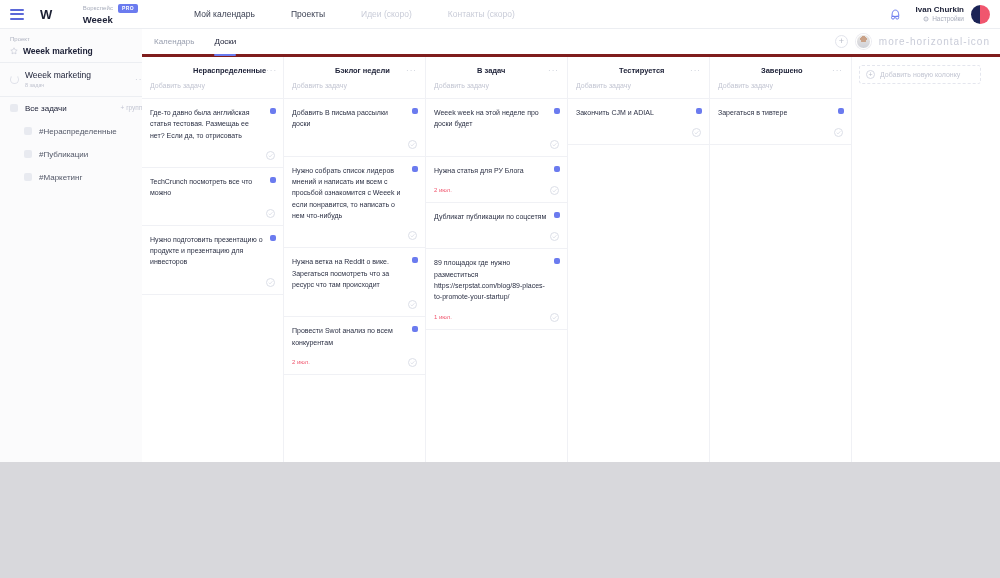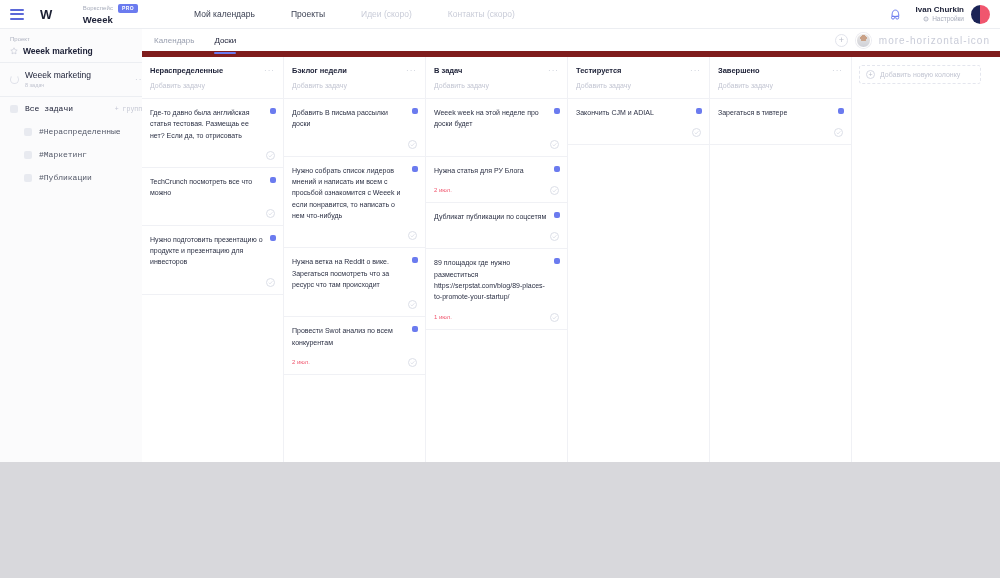--- a/index.html
+++ b/index.html
@@ -90,41 +90,41 @@
     width: 9px; height: 9px; border-radius: 50%;
     border: 1.4px solid #e0e2ea; border-top-color: transparent;
     flex: none;
   }
   .sb-item-texts { display: flex; flex-direction: column; line-height: 1.3; }
   .sb-item-name { font-size: 8.5px; color: #20243a; }
   .sb-item-sub { font-size: 5.5px; color: #bfc2ce; margin-top: 1px; }
   .sb-dots { margin-left: auto; font-size: 8px; color: #c9ccd8; letter-spacing: 1px; }
 
   .sb-row {
-    display: flex; align-items: flex-end; gap: 7px;
-    padding: 7px 10px; cursor: pointer; font-family: Liberation Mono, monospace;
+    display: flex; align-items: flex-start; gap: 7px;
+    padding: 7px 10px; cursor: pointer;
   }
   .sb-chk {
     width: 8px; height: 8px; border-radius: 2px;
     background: #e8eaf0; flex: none;
   }
   .sb-row-label { font-size: 8px; color: #3b4052; }
   .sb-row-label.bold { font-weight: normal; color: #20243a; }
   .sb-add-group { margin-left: auto; font-size: 6.5px; color: #c2c5d2; }
   .sb-tag { padding-left: 24px; }
   .sb-tag .sb-row-label { color: #535868; }
 
   
   .content {
     position: absolute; top: 29px; left: 142px;
     width: 858px; height: 433px;
     background: #ffffff;
   }
   .tabs-bar {
-    height: 28px; border-bottom: 6px solid #7f1d1d;
+    height: 28px; border-bottom: 3px solid #7f1d1d;
     display: flex; align-items: center; padding-left: 12px;
     position: relative;
   }
   .tab {
     font-size: 8px; color: #9aa0b0; margin-right: 20px;
     height: 28px; display: flex; align-items: center;
     position: relative; cursor: pointer;
   }
   .tab.active { color: #20243a; }
   .tab.active::after {
@@ -154,21 +154,21 @@
   }
   .col {
     width: 142px; flex: none; border-right: 1px solid #f0f1f5;
     display: flex; flex-direction: column;
     background: #ffffff;
   }
   .col-head {
     display: flex; align-items: center;
     padding: 9px 8px 7px 8px;
   }
-  .col-title { font-size: 7.5px; font-weight: bold; color: #20243a; }
+  .col-title { font-size: 7.5px; font-weight: bold; color: #20243a; margin-left: 43px; }
   .col-dots { margin-left: auto; font-size: 8px; color: #cdd0da; letter-spacing: 1px; cursor: pointer; }
   .col-add {
     font-size: 7px; color: #c2c5d2; padding: 0 8px 9px 8px; cursor: pointer;
   }
   .col-body { flex: 1; }
 
   .card {
     border-top: 1px solid #f0f1f5;
     border-bottom: 1px solid #f0f1f5;
     margin-bottom: -1px;
@@ -292,25 +292,25 @@
       <span class="sb-row-label bold">Все задачи</span>
       <span class="sb-add-group">+ группа</span>
     </div>
 
     <div class="sb-row sb-tag">
       <span class="sb-chk"></span>
       <span class="sb-row-label">#Нераспределенные</span>
     </div>
     <div class="sb-row sb-tag">
       <span class="sb-chk"></span>
-      <span class="sb-row-label">#Маркетинг</span>
+      <span class="sb-row-label">#Публикации</span>
     </div>
     <div class="sb-row sb-tag">
       <span class="sb-chk"></span>
-      <span class="sb-row-label">#Публикации</span>
+      <span class="sb-row-label">#Маркетинг</span>
     </div>
   </div>
 
   <div class="content">
 
     <div class="tabs-bar">
       <div class="tab">Календарь</div>
       <div class="tab active">Доски</div>
       <div class="tabs-right">
         <div class="add-member">+</div>

